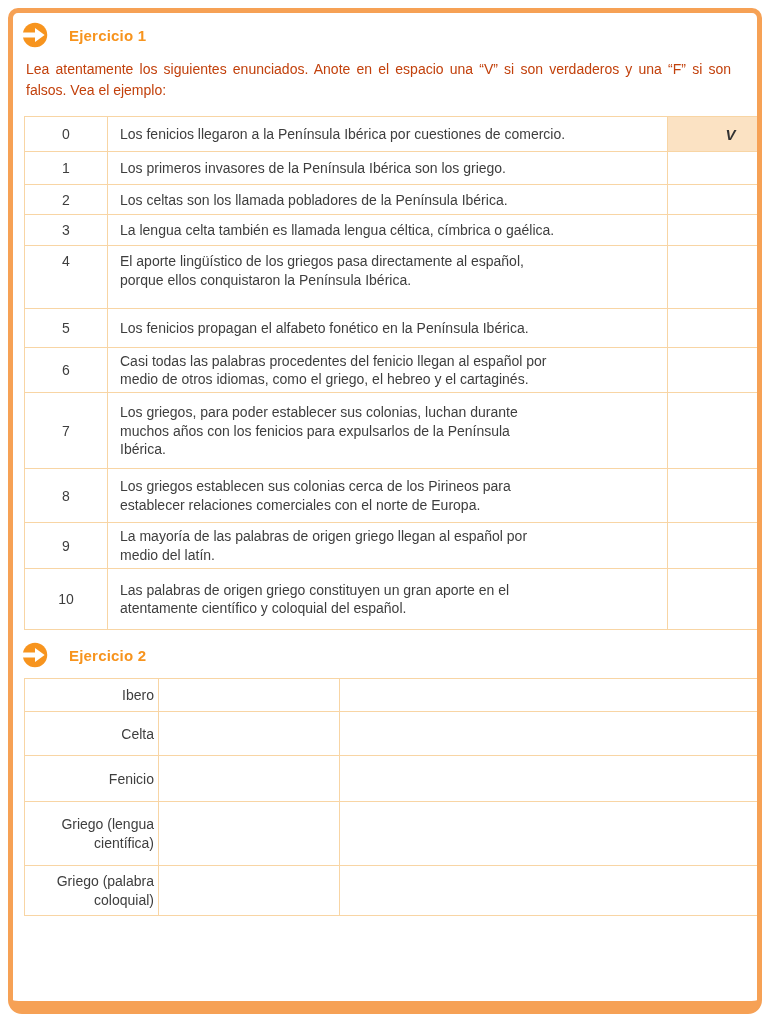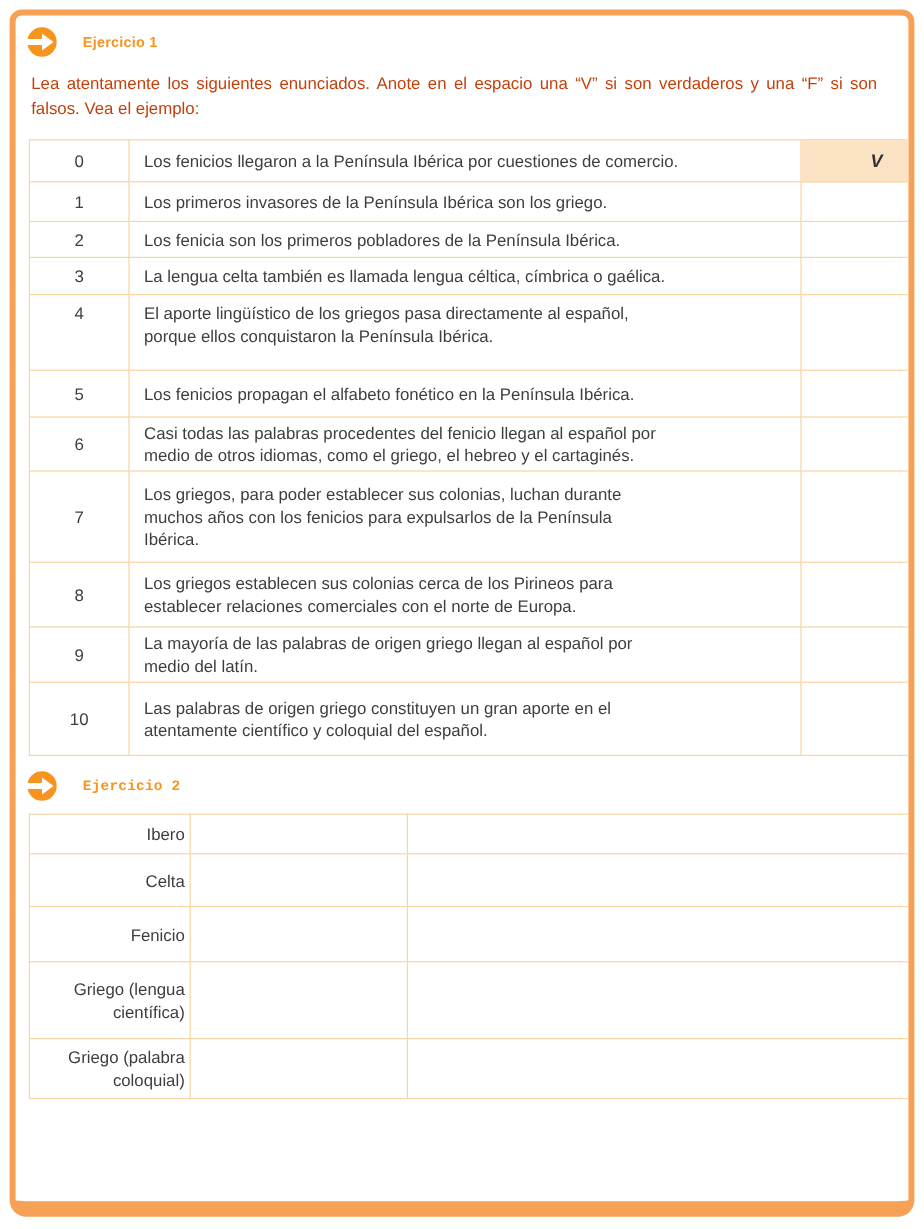--- a/index.html
+++ b/index.html
@@ -11,21 +11,21 @@
   .page{
     position:absolute;left:8px;top:8px;width:754px;height:1006px;
     box-sizing:border-box;background:#ffffff;
     border:5px solid #f6a155;border-bottom-width:13px;
     border-radius:10px 10px 14px 14px;
     overflow:hidden;
   }
   .section-header{display:flex;align-items:center;margin:9px 0 0 9px;}
   .section-header .icon{width:26px;height:26px;flex:0 0 26px;}
   .section-title{
-    margin-left:21px;font-size:12px;font-weight:bold;color:#f7941e;
+    margin-left:21px;font-size:15px;font-weight:bold;color:#f7941e;
     letter-spacing:.2px;
   }
   .instructions{
     margin:11px 26px 0 13px;font-size:14px;line-height:1.48;
     text-align:justify;color:#c2410c;
   }
   table{border-collapse:collapse;margin:0 0 0 11px;table-layout:fixed;}
   td{
     border:1px solid #f8d5a4;font-size:14px;color:#3e3e3e;
     vertical-align:middle;padding:2px 6px;line-height:1.32;
@@ -33,21 +33,21 @@
   .t1{width:724px;margin-top:16px;}
   .t1 .c-num{width:70px;text-align:center;}
   .t1 .c-text{width:541px;padding-left:12px;padding-right:6px;white-space:pre-line;}
   .t1 .c-ans{width:113px;text-align:center;}
   .t1 tr.va-top td{vertical-align:top;padding-top:6px;}
   .answered{background:#fbe2c3;font-weight:bold;font-style:italic;font-size:15px;color:#333;}
   .t2{width:724px;margin-top:10px;}
   .t2 .c-label{width:125px;text-align:right;padding:4px;}
   .t2 .c-word{width:168px;}
   .t2 .c-expl{width:431px;}
-  .hdr2{margin-top:12px;font-family:Liberation Mono, monospace;}
+  .hdr2{margin-top:12px;}
 </style>
 </head>
 <body>
 
 <div class="page">
 
   <div class="section-header">
     <span class="icon">
       <svg viewBox="0 0 24 24" width="26" height="26" aria-hidden="true">
         <circle cx="12" cy="12" r="11.3" fill="#f7941e"></circle>
@@ -66,21 +66,21 @@
         <td class="c-text">Los fenicios llegaron a la Península Ibérica por cuestiones de comercio.</td>
         <td class="c-ans answered">V</td>
       </tr>
       <tr style="height:33px;">
         <td class="c-num">1</td>
         <td class="c-text">Los primeros invasores de la Península Ibérica son los griego.</td>
         <td class="c-ans"></td>
       </tr>
       <tr style="height:30px;">
         <td class="c-num">2</td>
-        <td class="c-text">Los fenicia son los primeros pobladores de la Península Ibérica.</td>
+        <td class="c-text">Los celtas son los llamada pobladores de la Península Ibérica.</td>
         <td class="c-ans"></td>
       </tr>
       <tr style="height:31px;">
         <td class="c-num">3</td>
         <td class="c-text">La lengua celta también es llamada lengua céltica, címbrica o gaélica.</td>
         <td class="c-ans"></td>
       </tr>
       <tr class="va-top" style="height:63px;">
         <td class="c-num">4</td>
         <td class="c-text">El aporte lingüístico de los griegos pasa directamente al español,

